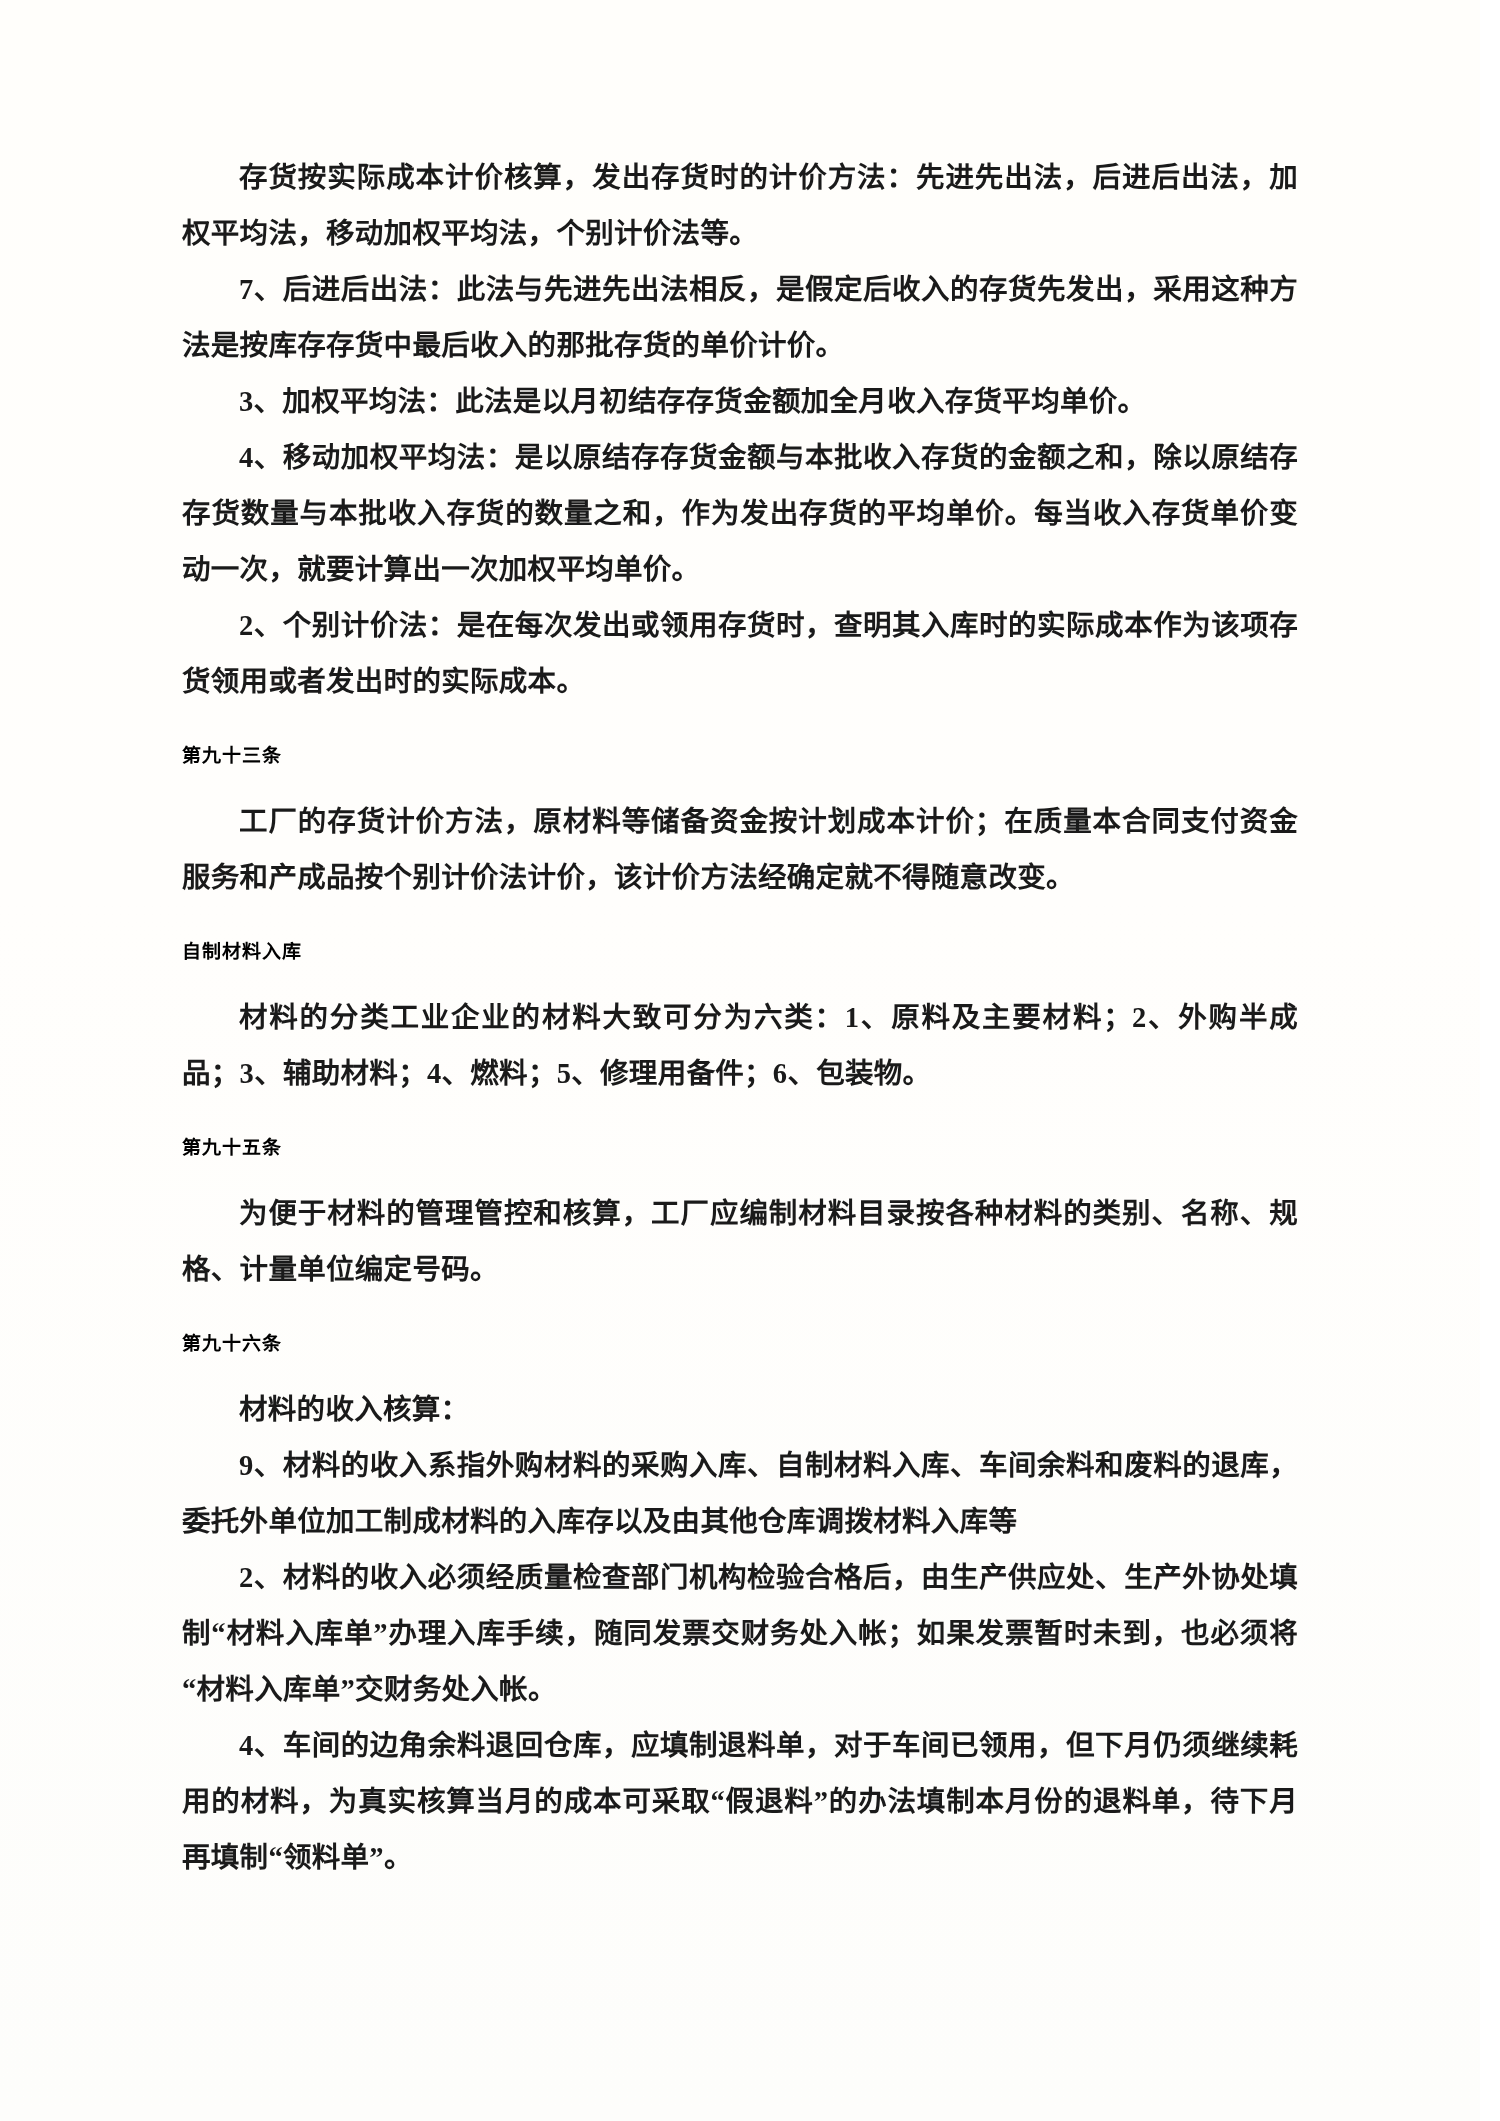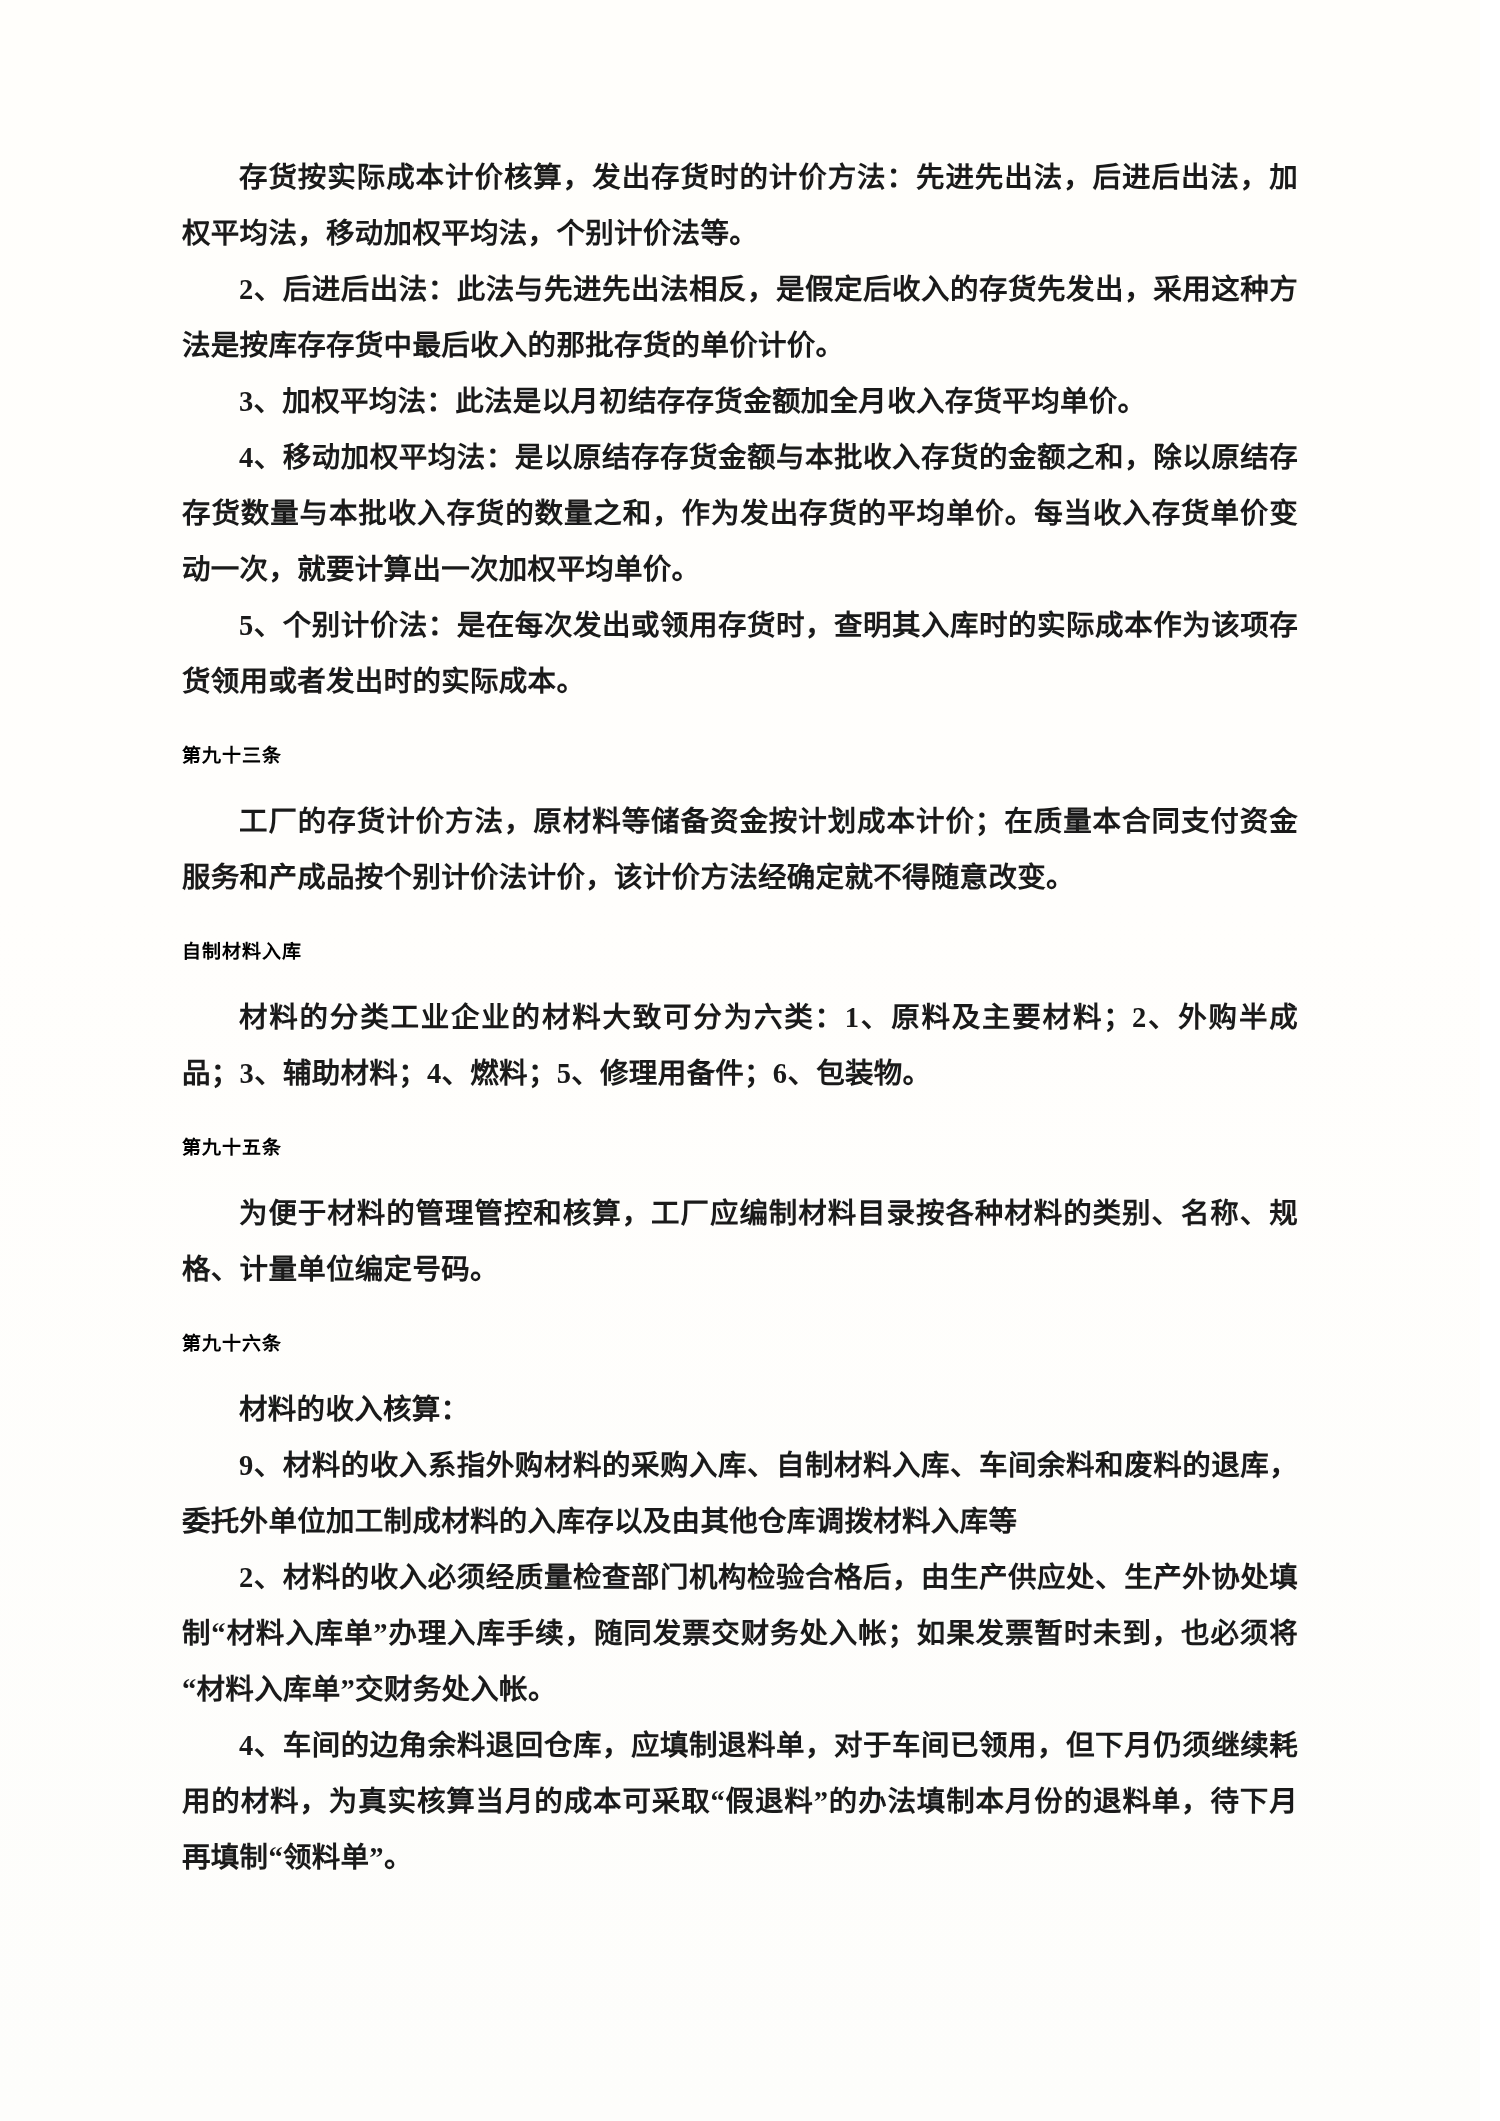--- a/index.html
+++ b/index.html
@@ -61,27 +61,27 @@
 </style>
 </head>
 <body>
 
 <div class="page">
   <div class="content">
 
     <p class="body-text">存货按实际成本计价核算，发出存货时的计价方法：先进先出法，后进后出法，加权平均法，移动加权平均法，个别计价法等。</p>
 
 
-    <p class="body-text">2、后进后出法：此法与先进先出法相反，是假定后收入的存货先发出，采用这种方法是按库存存货中最后收入的那批存货的单价计价。</p>
+    <p class="body-text">7、后进后出法：此法与先进先出法相反，是假定后收入的存货先发出，采用这种方法是按库存存货中最后收入的那批存货的单价计价。</p>
 
     <p class="body-text">3、加权平均法：此法是以月初结存存货金额加全月收入存货平均单价。</p>
 
     <p class="body-text">4、移动加权平均法：是以原结存存货金额与本批收入存货的金额之和，除以原结存存货数量与本批收入存货的数量之和，作为发出存货的平均单价。每当收入存货单价变动一次，就要计算出一次加权平均单价。</p>
 
-    <p class="body-text">5、个别计价法：是在每次发出或领用存货时，查明其入库时的实际成本作为该项存货领用或者发出时的实际成本。</p>
+    <p class="body-text">2、个别计价法：是在每次发出或领用存货时，查明其入库时的实际成本作为该项存货领用或者发出时的实际成本。</p>
 
     <h2 class="article-heading">第九十三条</h2>
 
     <p class="body-text">工厂的存货计价方法，原材料等储备资金按计划成本计价；在质量本合同支付资金服务和产成品按个别计价法计价，该计价方法经确定就不得随意改变。</p>
 
     <h2 class="article-heading">自制材料入库</h2>
 
     <p class="body-text">材料的分类工业企业的材料大致可分为六类：1、原料及主要材料；2、外购半成品；3、辅助材料；4、燃料；5、修理用备件；6、包装物。</p>
 
     <h2 class="article-heading">第九十五条</h2>

